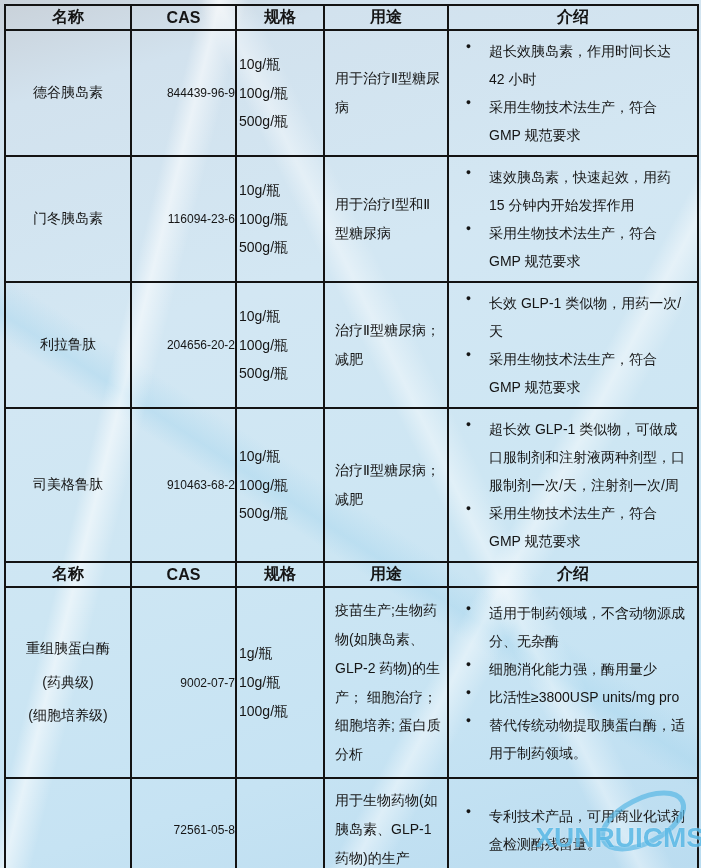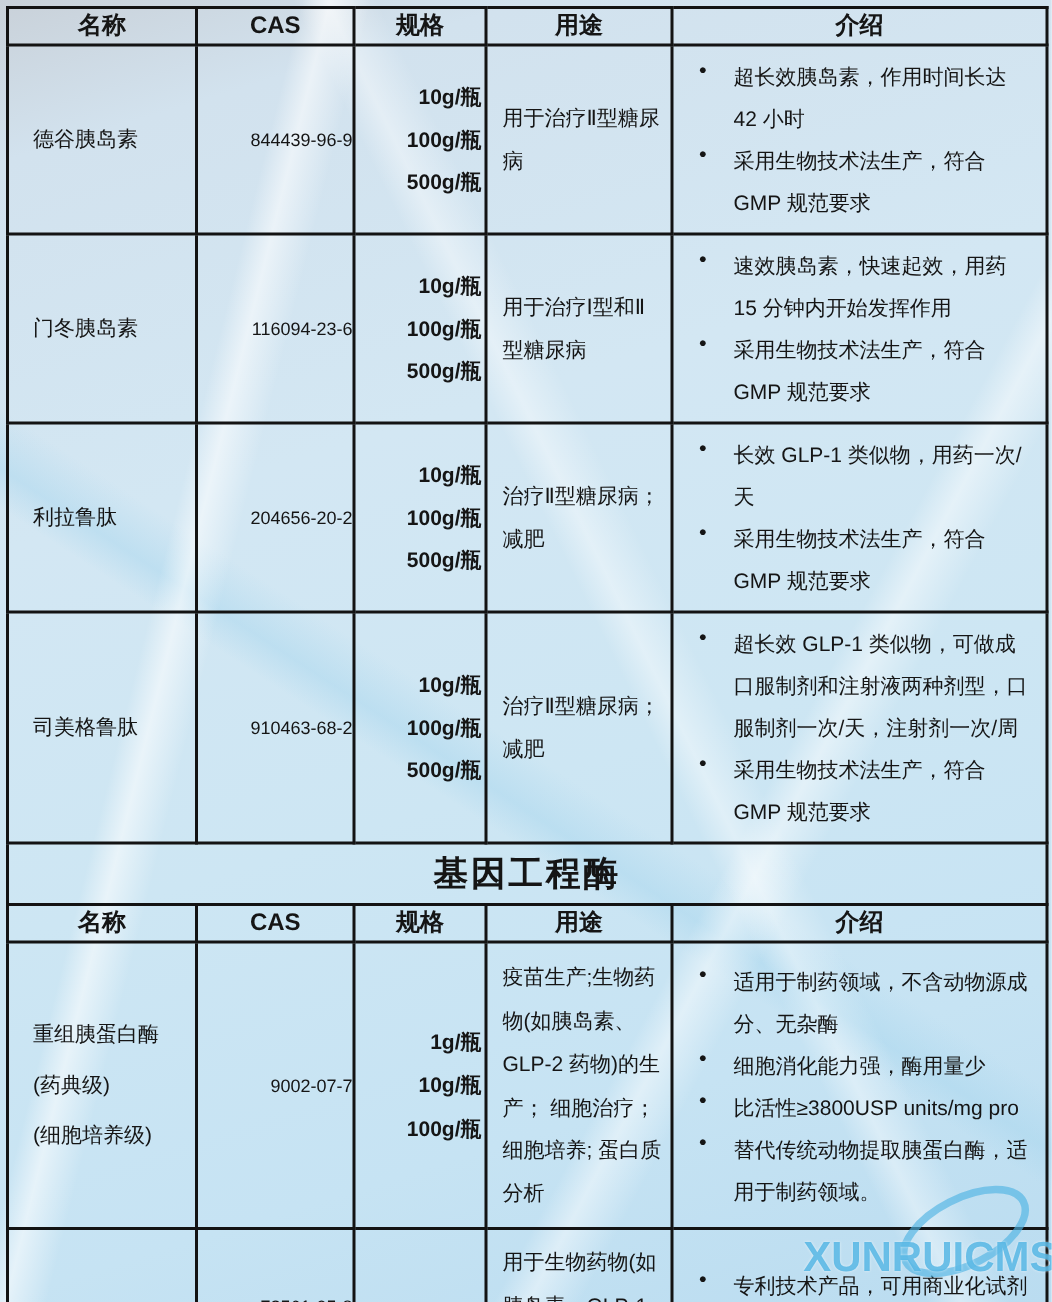--- a/index.html
+++ b/index.html
@@ -15,23 +15,23 @@
       linear-gradient(163deg, #c9d1d9 0%, #d2e2ee 10%, #d3e7f3 34%, #cde6f3 58%, #c6e3f3 80%, #badcf0 100%);
   }
   table.main {
     position:absolute; left:4px; top:4px; width:693px;
     border-collapse:collapse; table-layout:fixed;
     color:#151515;
   }
   table.main td { border:2px solid #131313; vertical-align:middle; background:transparent; }
   td.sect { text-align:center; font-weight:bold; font-size:23px; letter-spacing:2px; height:41px; }
   td.hd   { text-align:center; font-weight:bold; font-size:16px; height:25px; }
-  td.name { font-size:14px; line-height:2.4; padding:2px 16px; }
+  td.name { text-align:center; font-size:14px; line-height:2.4; padding:2px 16px; }
   td.cas  { text-align:right; font-size:12px; }
-  td.spec { text-align:right; font-size:14px; line-height:2.05; padding:2px 2px;font-weight:bold; }
+  td.spec { text-align:left; font-size:14px; line-height:2.05; padding:2px 2px; }
   td.usage{ text-align:left; font-size:14px; line-height:2.05; padding:4px 6px 4px 10px; }
   td.intro{ text-align:left; font-size:14px; line-height:2.0; padding:6px 8px 6px 14px; }
   .b { display:flex; gap:15px; align-items:flex-start; }
   .dot { flex:0 0 11px; font-size:9px; line-height:inherit; text-align:center; }
   .bt { flex:1 1 auto; }
   .watermark {
     position:absolute; right:-8px; bottom:8px; z-index:5; pointer-events:none;
     width:150px; height:75px;
   }
   .watermark .wm-text {
@@ -151,23 +151,20 @@
               <span class="bt">超长效 GLP-1 类似物，可做成口服制剂和注射液两种剂型，口服制剂一次/天，注射剂一次/周</span>
             </div>
         <div class="b">
               <span class="dot">●</span>
               <span class="bt">采用生物技术法生产，符合 GMP 规范要求</span>
             </div>
       </td>
     </tr>
 
     <tr>
-      <td class="sect" colspan="5">基因工程酶</td>
-    </tr>
-    <tr>
       <td class="hd">名称</td>
       <td class="hd">CAS</td>
       <td class="hd">规格</td>
       <td class="hd">用途</td>
       <td class="hd">介绍</td>
     </tr>
 
     <tr style="height:191px">
       <td class="name">
         <div>重组胰蛋白酶</div>

